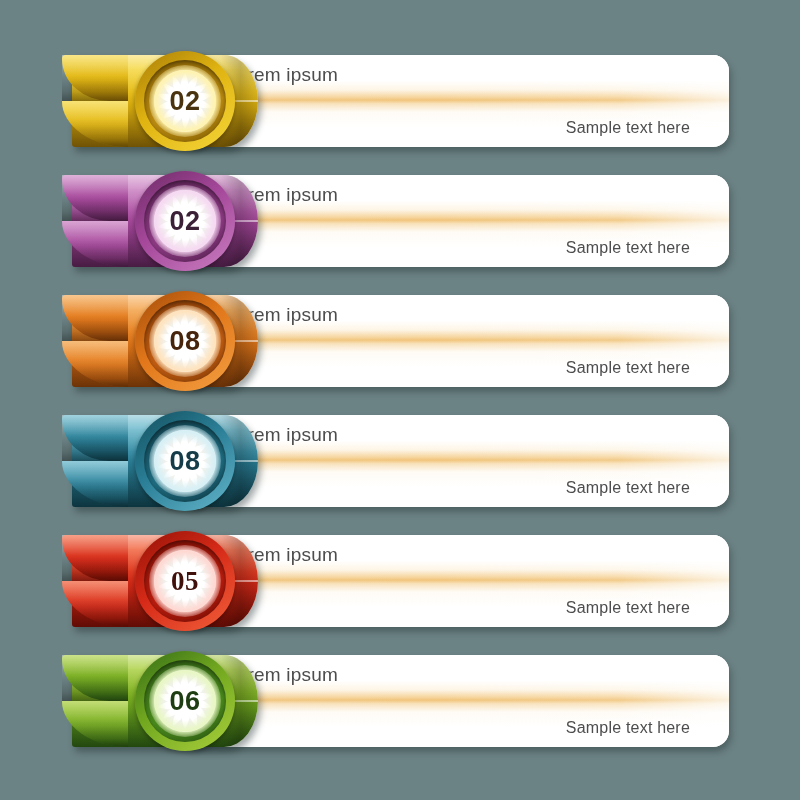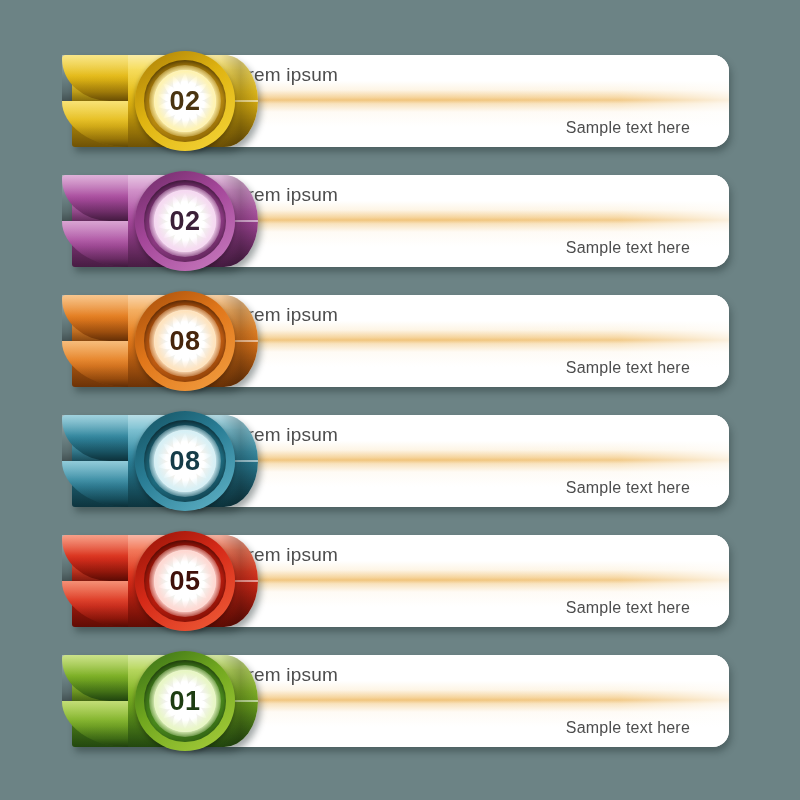--- a/index.html
+++ b/index.html
@@ -447,21 +447,21 @@
               <path transform="rotate(205.71428571428572 31 31)" d="M31 31 C 34 20, 36 12, 31 3 C 26 12, 24 20, 27 29 Z" fill="#ffffff" opacity="0.95"></path>
               <path transform="rotate(231.42857142857144 31 31)" d="M31 31 C 34 20, 36 12, 31 3 C 26 12, 24 20, 27 29 Z" fill="#ffffff" opacity="0.95"></path>
               <path transform="rotate(257.14285714285717 31 31)" d="M31 31 C 34 20, 36 12, 31 3 C 26 12, 24 20, 27 29 Z" fill="#ffffff" opacity="0.95"></path>
               <path transform="rotate(282.8571428571429 31 31)" d="M31 31 C 34 20, 36 12, 31 3 C 26 12, 24 20, 27 29 Z" fill="#ffffff" opacity="0.95"></path>
               <path transform="rotate(308.57142857142856 31 31)" d="M31 31 C 34 20, 36 12, 31 3 C 26 12, 24 20, 27 29 Z" fill="#ffffff" opacity="0.95"></path>
               <path transform="rotate(334.2857142857143 31 31)" d="M31 31 C 34 20, 36 12, 31 3 C 26 12, 24 20, 27 29 Z" fill="#ffffff" opacity="0.95"></path>
               <circle cx="31" cy="31" r="11" fill="#ffffff"></circle>
             </svg></div>
         </div>
         <div class="badge-glow" style="background: radial-gradient(circle, rgba(255, 255, 255, 0) 38%, rgb(255, 216, 210) 58%, rgba(255, 255, 255, 0) 76%);"></div>
-        <div class="badge-num" style="color: rgb(64, 16, 10);">05</div>
+        <div class="badge-num" style="color: rgb(64, 16, 10); font-family: Liberation Serif, serif;">05</div>
       </div>
     </div>
     <div class="row" style="top: 655px;">
       <div class="panel">
         <div class="panel-sheen"></div>
         <div class="panel-sheen-h"></div>
         <div class="panel-topgloss"></div>
         <div class="title-text">Lorem ipsum</div>
         <div class="sample-text">Sample text here</div>
       </div>
@@ -498,16 +498,16 @@
               <path transform="rotate(205.71428571428572 31 31)" d="M31 31 C 34 20, 36 12, 31 3 C 26 12, 24 20, 27 29 Z" fill="#ffffff" opacity="0.95"></path>
               <path transform="rotate(231.42857142857144 31 31)" d="M31 31 C 34 20, 36 12, 31 3 C 26 12, 24 20, 27 29 Z" fill="#ffffff" opacity="0.95"></path>
               <path transform="rotate(257.14285714285717 31 31)" d="M31 31 C 34 20, 36 12, 31 3 C 26 12, 24 20, 27 29 Z" fill="#ffffff" opacity="0.95"></path>
               <path transform="rotate(282.8571428571429 31 31)" d="M31 31 C 34 20, 36 12, 31 3 C 26 12, 24 20, 27 29 Z" fill="#ffffff" opacity="0.95"></path>
               <path transform="rotate(308.57142857142856 31 31)" d="M31 31 C 34 20, 36 12, 31 3 C 26 12, 24 20, 27 29 Z" fill="#ffffff" opacity="0.95"></path>
               <path transform="rotate(334.2857142857143 31 31)" d="M31 31 C 34 20, 36 12, 31 3 C 26 12, 24 20, 27 29 Z" fill="#ffffff" opacity="0.95"></path>
               <circle cx="31" cy="31" r="11" fill="#ffffff"></circle>
             </svg></div>
         </div>
         <div class="badge-glow" style="background: radial-gradient(circle, rgba(255, 255, 255, 0) 38%, rgb(232, 247, 196) 58%, rgba(255, 255, 255, 0) 76%);"></div>
-        <div class="badge-num" style="color: rgb(30, 61, 18);">01</div>
+        <div class="badge-num" style="color: rgb(30, 61, 18);">06</div>
       </div>
     </div>
   </div>
 
 </body></html>

